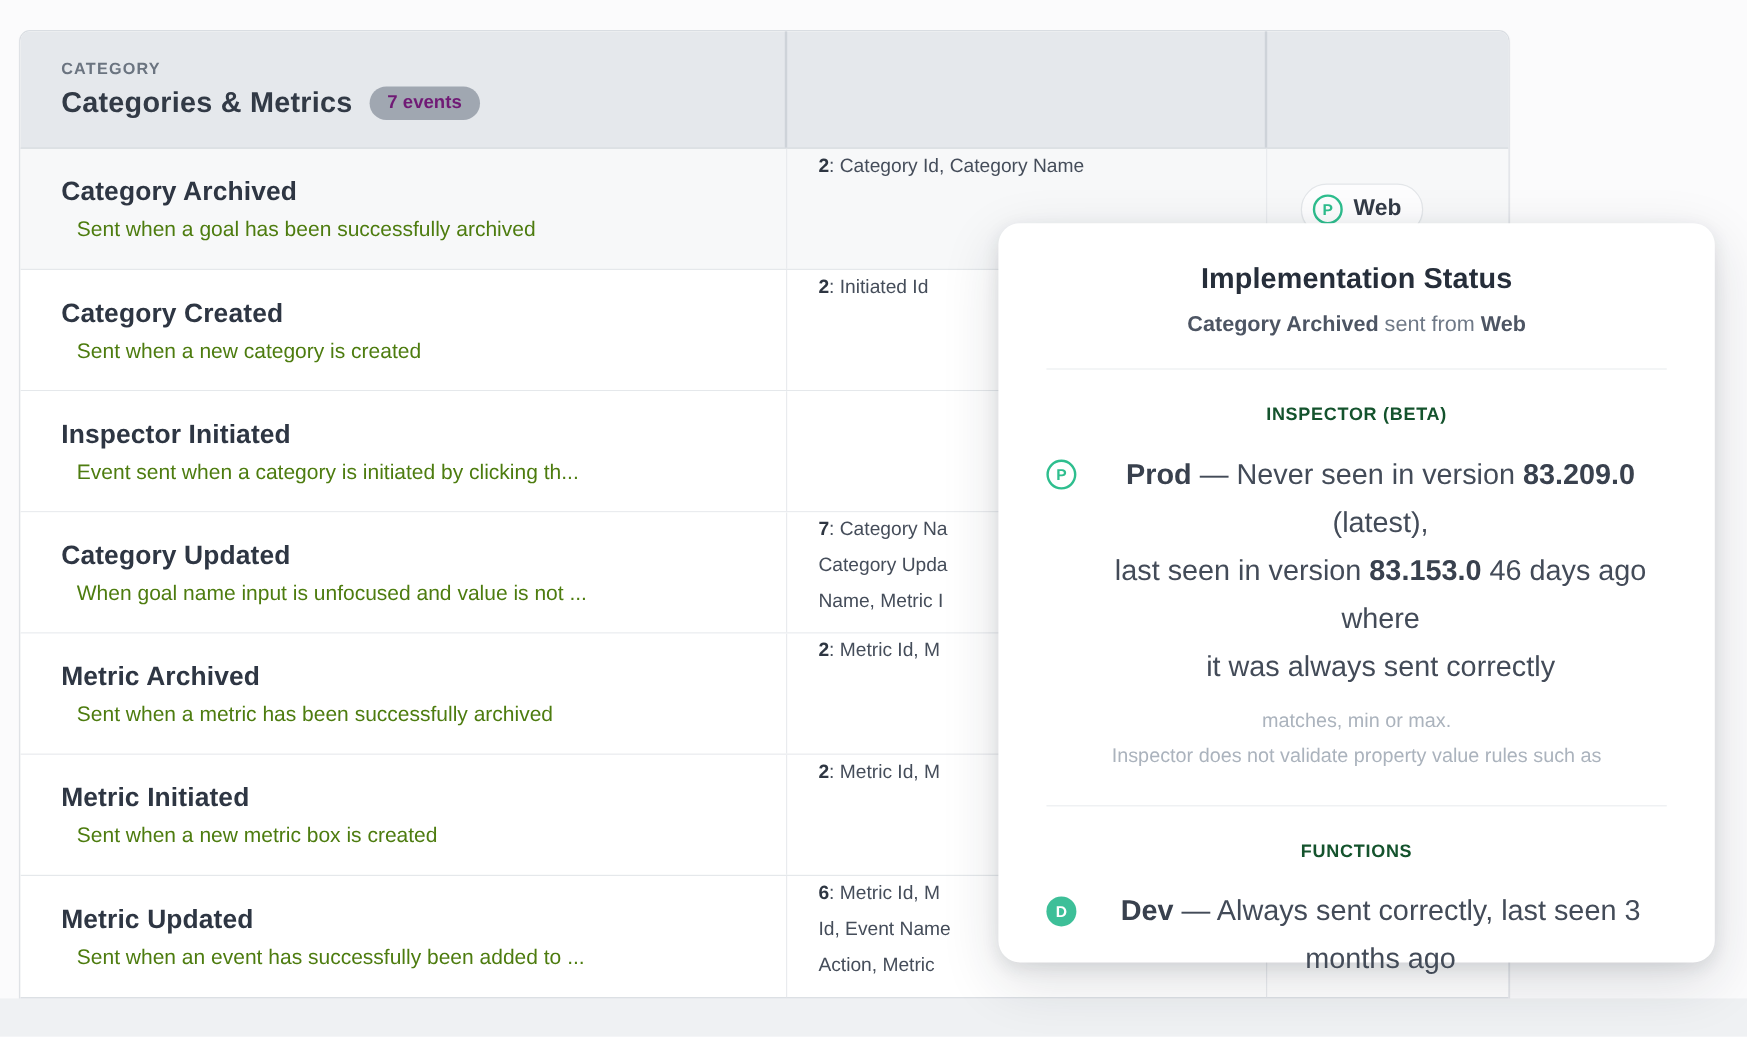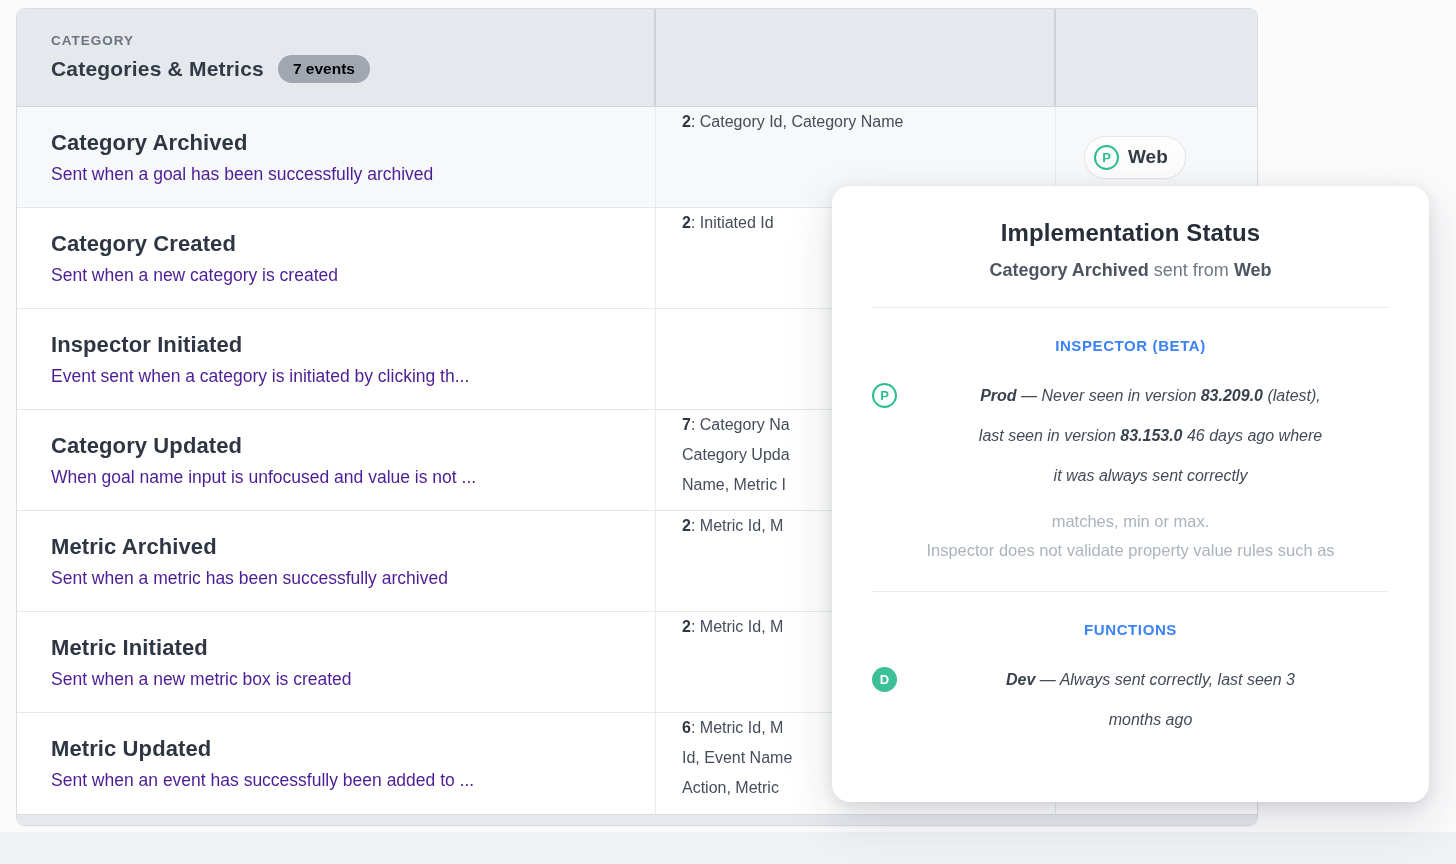--- a/index.html
+++ b/index.html
@@ -10,21 +10,21 @@
     position:relative;
     color:#333b48;
   }
   
   .bottom-band {
     position:absolute; left:0; top:832px; width:1456px; height:32px;
     background:#eff1f3;
   }
   
   .card {
-    position:absolute; left:16px; top:8px; width:1242px; height:818px;
+    position:absolute; left:16px; top:25px; width:1242px; height:818px;
     background:#ffffff;
     border:1px solid #d9dde2;
     border-radius:9px;
     overflow:hidden;
     box-shadow:0 1px 2px rgba(40,50,60,0.04);
   }
   .grid-row { display:grid; grid-template-columns:639px 400px 1fr; }
   .thead {
     height:98px; background:#e5e8ec;
     border-bottom:1px solid #d2d6db;
@@ -33,38 +33,38 @@
   .thead .hcell:last-child { border-right:none; }
   .hcell-main {
     display:flex; flex-direction:column; justify-content:center;
     padding-left:34px;
   }
   .cat-label {
     font-size:13.5px; font-weight:700; letter-spacing:1px;
     color:#6b7480; margin-bottom:7px;
   }
   .cat-title-line { display:flex; align-items:center; gap:14px; }
-  .cat-title { font-size:21px; font-weight:700; color:#323a46; letter-spacing:0.2px; }
+  .cat-title { font-size:24px; font-weight:700; color:#323a46; letter-spacing:0.2px; }
   .events-badge {
-    background:#a0a7b1; color:#000000;
+    background:#a0a7b1; color:#701a75;
     font-size:15.5px; font-weight:700;
     padding:5px 15px; border-radius:999px;text-align:right;
   }
   
   .row { height:101px; background:#ffffff; border-bottom:1px solid #e5e8eb; cursor:pointer; }
   .row.highlighted { background:#f7f8f9; }
   .row:last-child { border-bottom:none; }
   .cell { border-right:1px solid #e9ebee; }
   .cell:last-child { border-right:none; }
   .cell-name {
     display:flex; flex-direction:column; justify-content:center;
     padding-left:34px; gap:8px;
   }
   .event-title { font-size:22px; font-weight:700; color:#2e3643; letter-spacing:0.1px; }
-  .event-desc { font-size:17.5px; color:#4c1d95; }
+  .event-desc { font-size:17.5px; color:#4d7c0f;margin-left:13px; }
   .cell-props {
     display:flex; flex-direction:column; 
     padding-left:26px; font-size:16px; color:#454d5a; line-height:30px;
   }
   .props-count { font-weight:700; color:#2e3642; }
   .cell-sources { display:flex; align-items:center; padding-left:28px; }
   .source-badge {
     display:inline-flex; align-items:center; gap:9px;
     background:#fdfdfe; border:1px solid #e3e6e9;
     border-radius:999px; padding:8px 17px 8px 9px;
@@ -96,25 +96,25 @@
     padding:33px 40px 0 40px;
     z-index:10;
     text-align:center;
   }
   .pop-title { font-size:24px; font-weight:700; color:#262e3a; letter-spacing:0.1px; }
   .pop-subtitle { margin-top:13px; font-size:18px; color:#6f7987; }
   .pop-subtitle b { color:#4d5563; font-weight:700; }
   .pop-divider { border:none; border-top:1px solid #eceef0; margin-top:26px; }
   .section-label {
     margin-top:29px; font-size:15px; font-weight:700;
-    letter-spacing:0.6px; color:#3b82f6;
+    letter-spacing:0.6px; color:#14532d;
   }
   .status-item { display:flex; gap:15px; margin-top:22px; }
   .status-item .env-icon-slot { margin-top:7px; }
-  .status-text { font-size:16px; line-height:40px; color:#434b58; width:505px;font-style:italic; }
+  .status-text { font-size:24px; line-height:40px; color:#434b58; width:505px; }
   .status-text .tline { display:block; }
   .status-text b { color:#39414e; font-weight:700; }
   .pop-note { margin-top:11px; font-size:16.5px; line-height:29px; color:#abb3bd; }
   .pop-note .tline { display:block; }
 </style>
 </head>
 <body>
 
 <div class="card">
 

